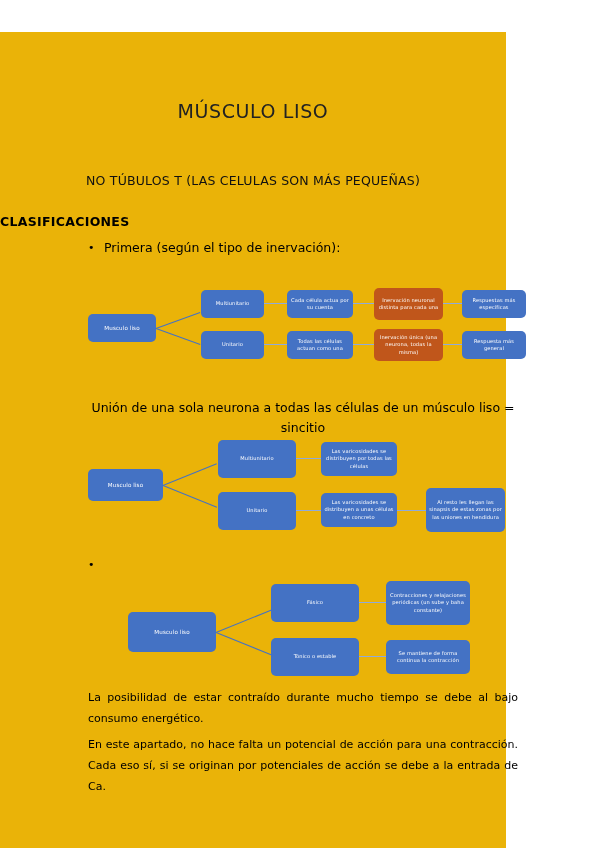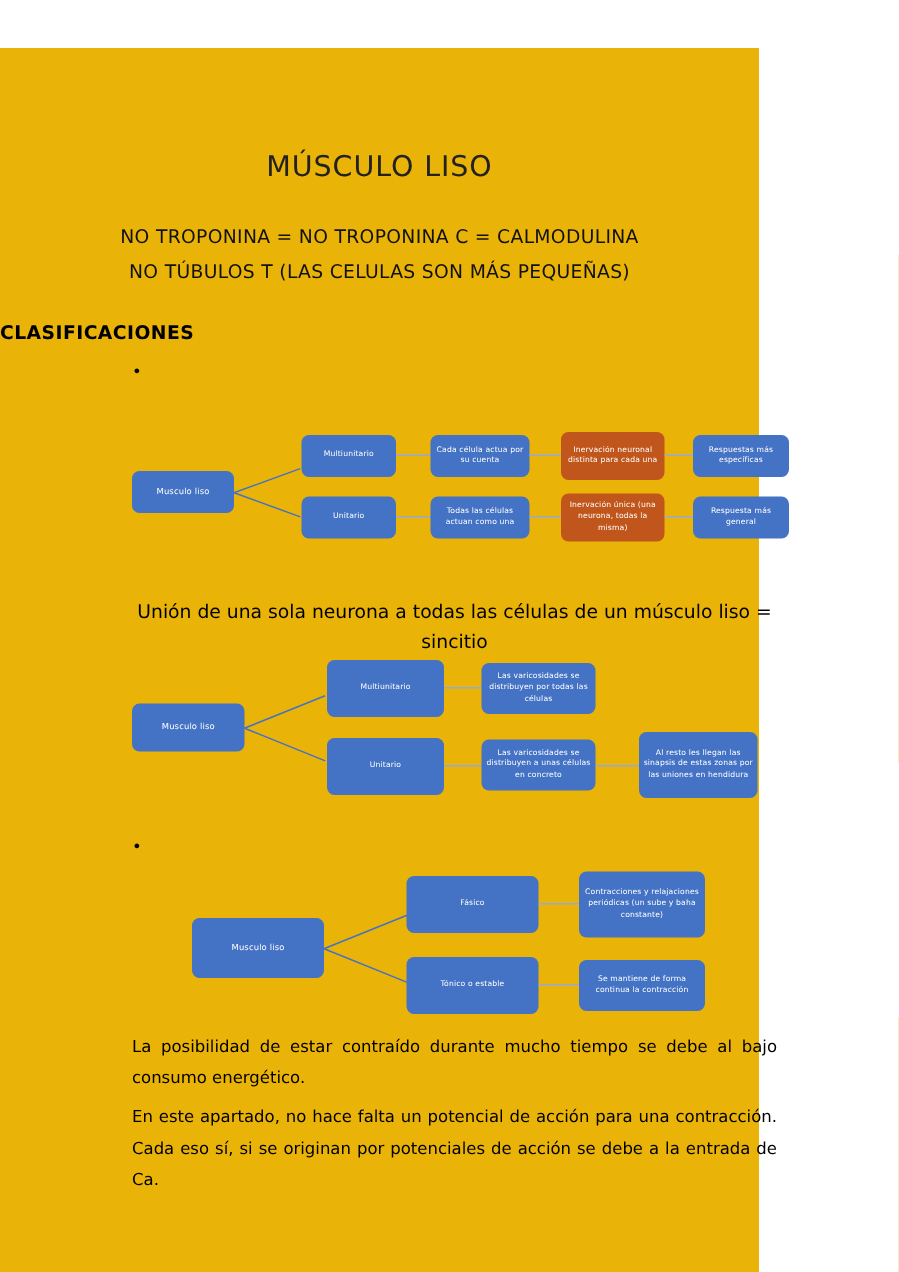--- a/index.html
+++ b/index.html
@@ -124,27 +124,27 @@
     transform-origin: 0 50%;
   }
 </style>
 </head>
 <body>
 
 <div class="page">
 
   <div class="doc-title">MÚSCULO LISO</div>
 
-  <div class="subline subline-1">NO TROPONINA = NO TROPONINA C = CALMODULINA</div>
   <div class="subline subline-2">NO TÚBULOS T (LAS CELULAS SON MÁS PEQUEÑAS)</div>
 
   <div class="section-head">CLASIFICACIONES</div>
 
   <div class="bullet-row" style="top:208px;">
     <span class="bullet-dot">•</span>
+    <span class="bullet-text">Primera (según el tipo de inervación):</span>
   </div>
 
   <div class="chart" style="left:88px; top:252px; width:445px; height:86px;">
 
     <div class="node blue big" style="left:0px; top:30px; width:68px; height:28px;">Musculo liso</div>
 
     <div class="diag" style="left:68px; top:44px; width:47px; transform:rotate(-20deg);"></div>
     <div class="diag" style="left:68px; top:44px; width:47px; transform:rotate(20deg);"></div>
 
     <div class="node blue" style="left:113px; top:6px; width:63px; height:28px;">Multiunitario</div>

